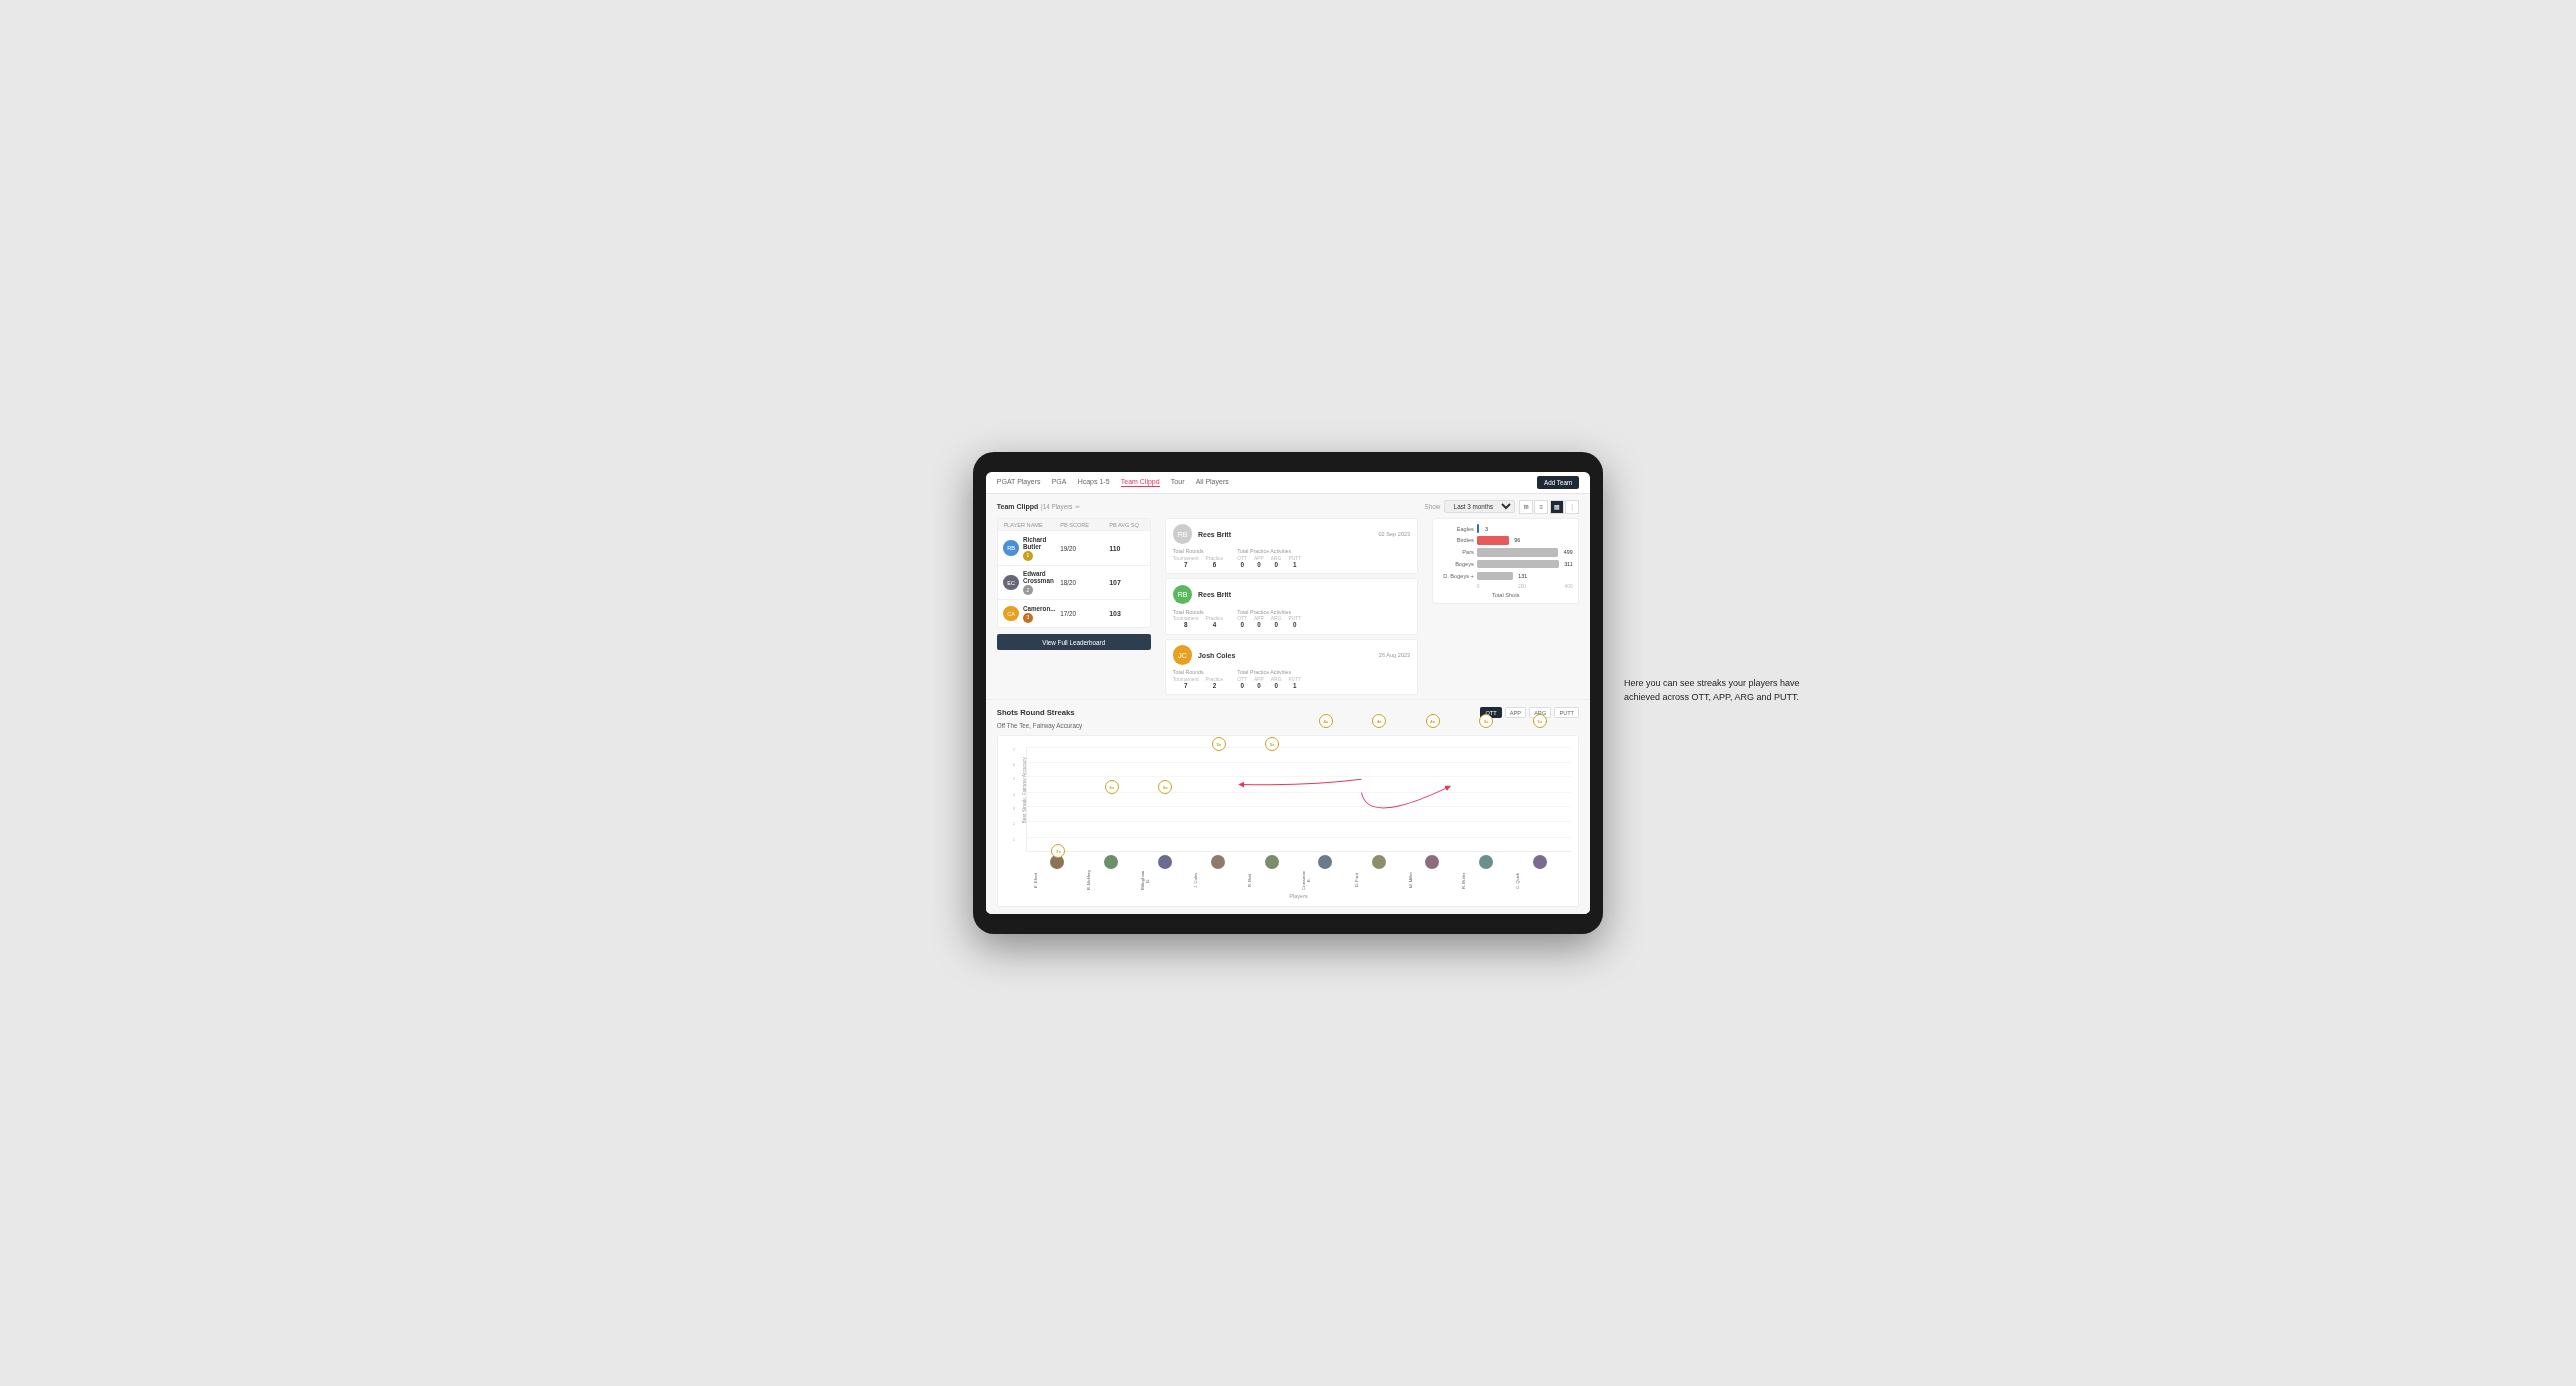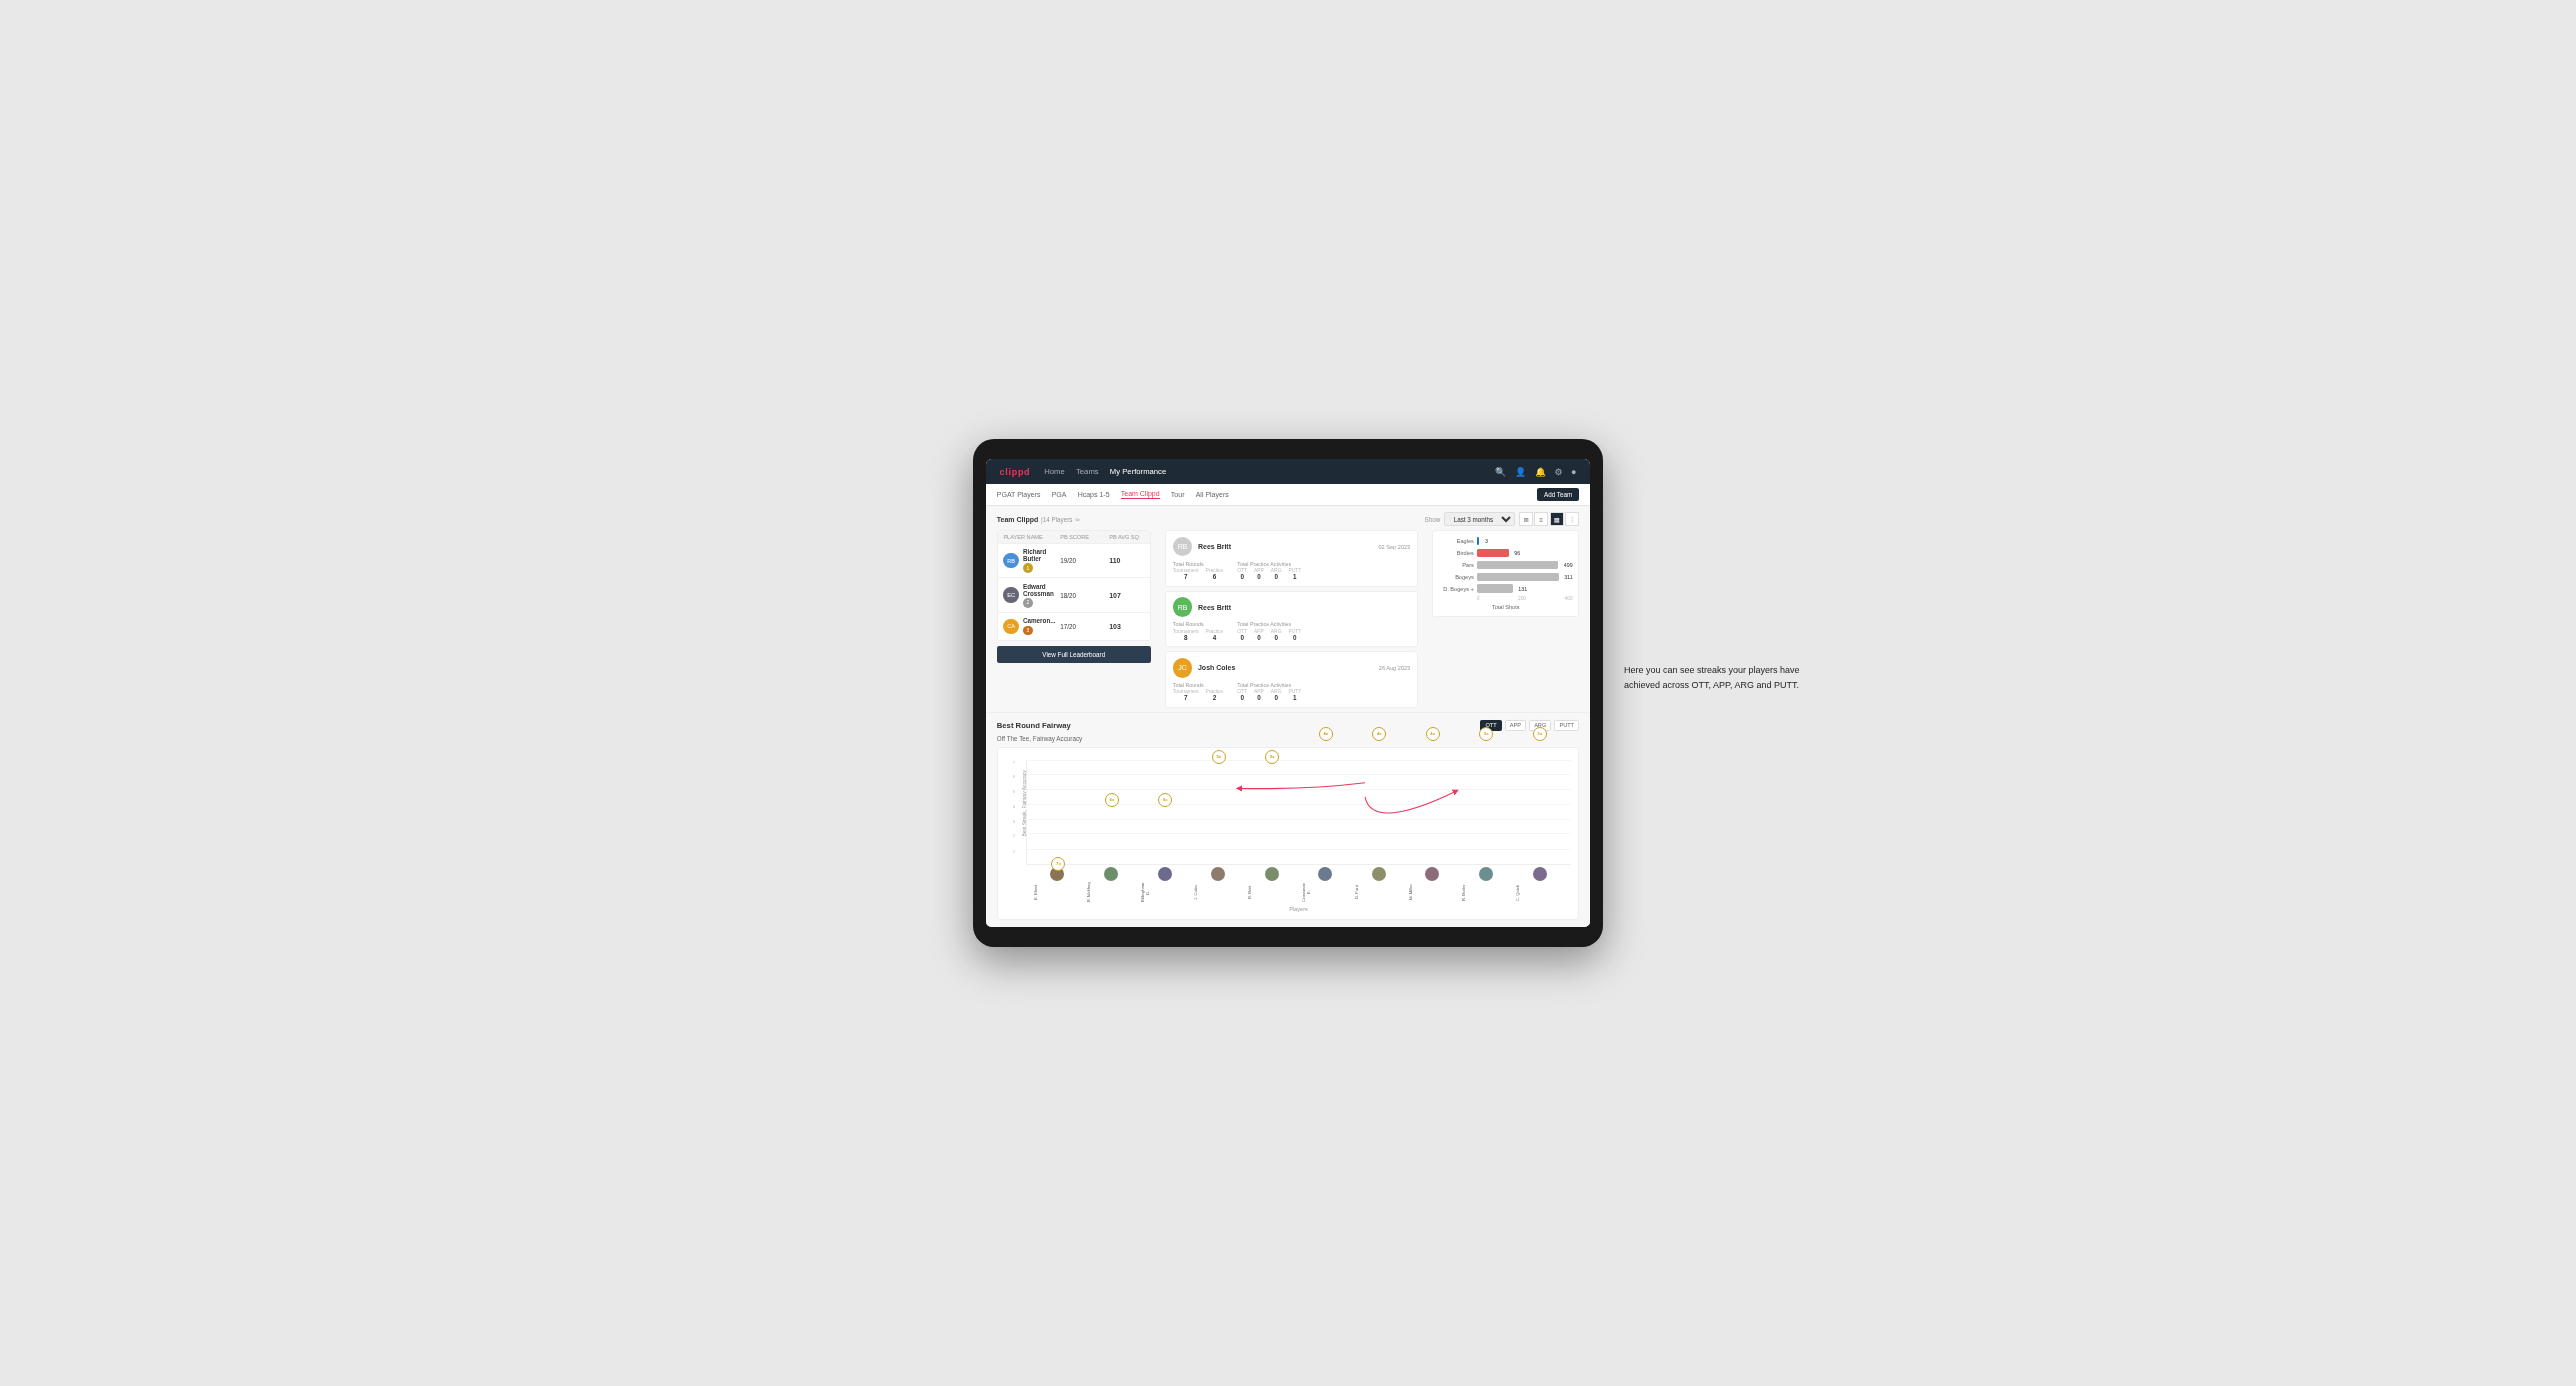--- a/index.html
+++ b/index.html
@@ -292,35 +292,20 @@
       display: inline-block;
     }
   </style>
 </head>
 <body>
 
 <div class="tablet-wrapper">
   <div class="tablet-frame">
     <div class="tablet-screen">
 
-      <nav class="nav-bar">
-        <span class="nav-logo">clippd</span>
-        <div class="nav-links">
-          <span class="nav-link">Home</span>
-          <span class="nav-link">Teams</span>
-          <span class="nav-link active">My Performance</span>
-        </div>
-        <div class="nav-icons">
-          <span>🔍</span>
-          <span>👤</span>
-          <span>🔔</span>
-          <span>⚙</span>
-          <span>●</span>
-        </div>
-      </nav>
 
       <div class="tab-bar">
         <span class="tab">PGAT Players</span>
         <span class="tab">PGA</span>
         <span class="tab">Hcaps 1-5</span>
         <span class="tab active">Team Clippd</span>
         <span class="tab">Tour</span>
         <span class="tab">All Players</span>
         <div class="tab-spacer"></div>
         <div class="add-team-btn">Add Team</div>
@@ -569,21 +554,21 @@
                 <span style="font-size:4.9px;color:#bbb;">400</span>
               </div>
               <div class="chart-title">Total Shots</div>
             </div>
           </div>
         </div>
       </div>
 
       <div class="streaks-section">
         <div class="streaks-header">
-          <span class="streaks-title">Best Round Fairway</span>
+          <span class="streaks-title">Shots Round Streaks</span>
 
           <div class="streaks-tabs">
             <div class="st-tab active">OTT</div>
             <div class="st-tab">APP</div>
             <div class="st-tab">ARG</div>
             <div class="st-tab">PUTT</div>
           </div>
         </div>
         <div class="streaks-subtitle">Off The Tee, Fairway Accuracy</div>
 

